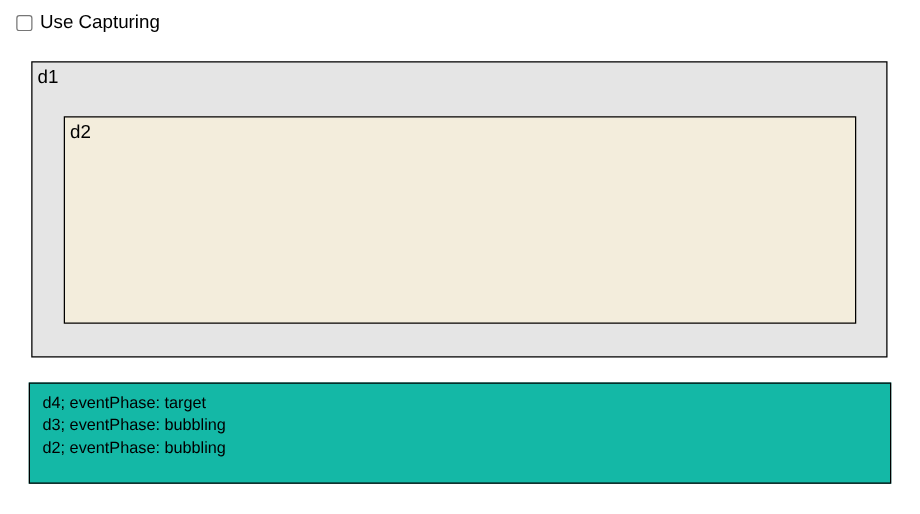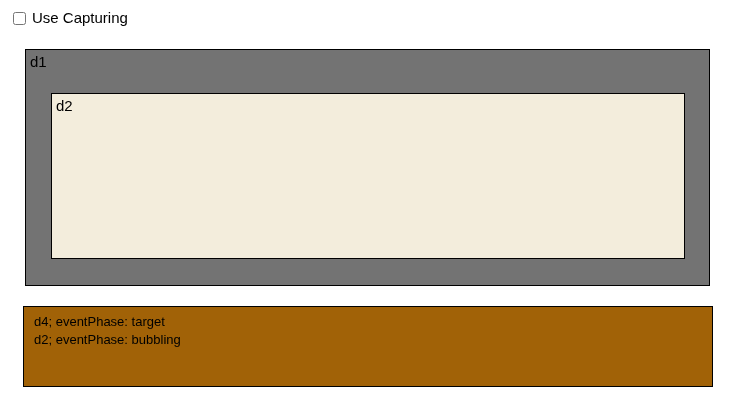--- a/index.html
+++ b/index.html
@@ -48,45 +48,46 @@
   #box-d3 { left: 24px;  top: 44px;  width: 584px; height:  96px; }
   #box-d4 { left: 23px;  top: 43px;  width: 535px; height:  28px; }
   #box-d4 .evt-label { top: 4px; }
   
   .log-box {
     position: absolute;
     left: 23px; top: 306px;
     width: 690px; height: 81px;
     box-sizing: border-box;
     border: 1px solid #000;
-    background: #a16207;
+    background: #14b8a6;
     padding: 6px 10px;
     overflow: hidden;
   }
   .log-line {
     font-size: 13px;
     line-height: 18px;
     white-space: nowrap;
   }
 </style>
 </head>
 <body>
 
 <div class="stage">
 
   <div class="checkbox-row">
     <input type="checkbox" style="">
     <span class="cb-label">Use Capturing</span>
   </div>
 
-  <div class="evt-box" id="box-d1" style="background: #737373;">
+  <div class="evt-box" id="box-d1" style="background: #e5e5e5;">
     <span class="evt-label">d1</span>
     <div class="evt-box" id="box-d2" style="background: rgb(243, 237, 220);">
       <span class="evt-label">d2</span>
     </div>
   </div>
 
   <div class="log-box">
     <div class="log-line">d4; eventPhase: target</div>
+    <div class="log-line">d3; eventPhase: bubbling</div>
     <div class="log-line">d2; eventPhase: bubbling</div>
   </div>
 
 </div>
 
 </body></html>

